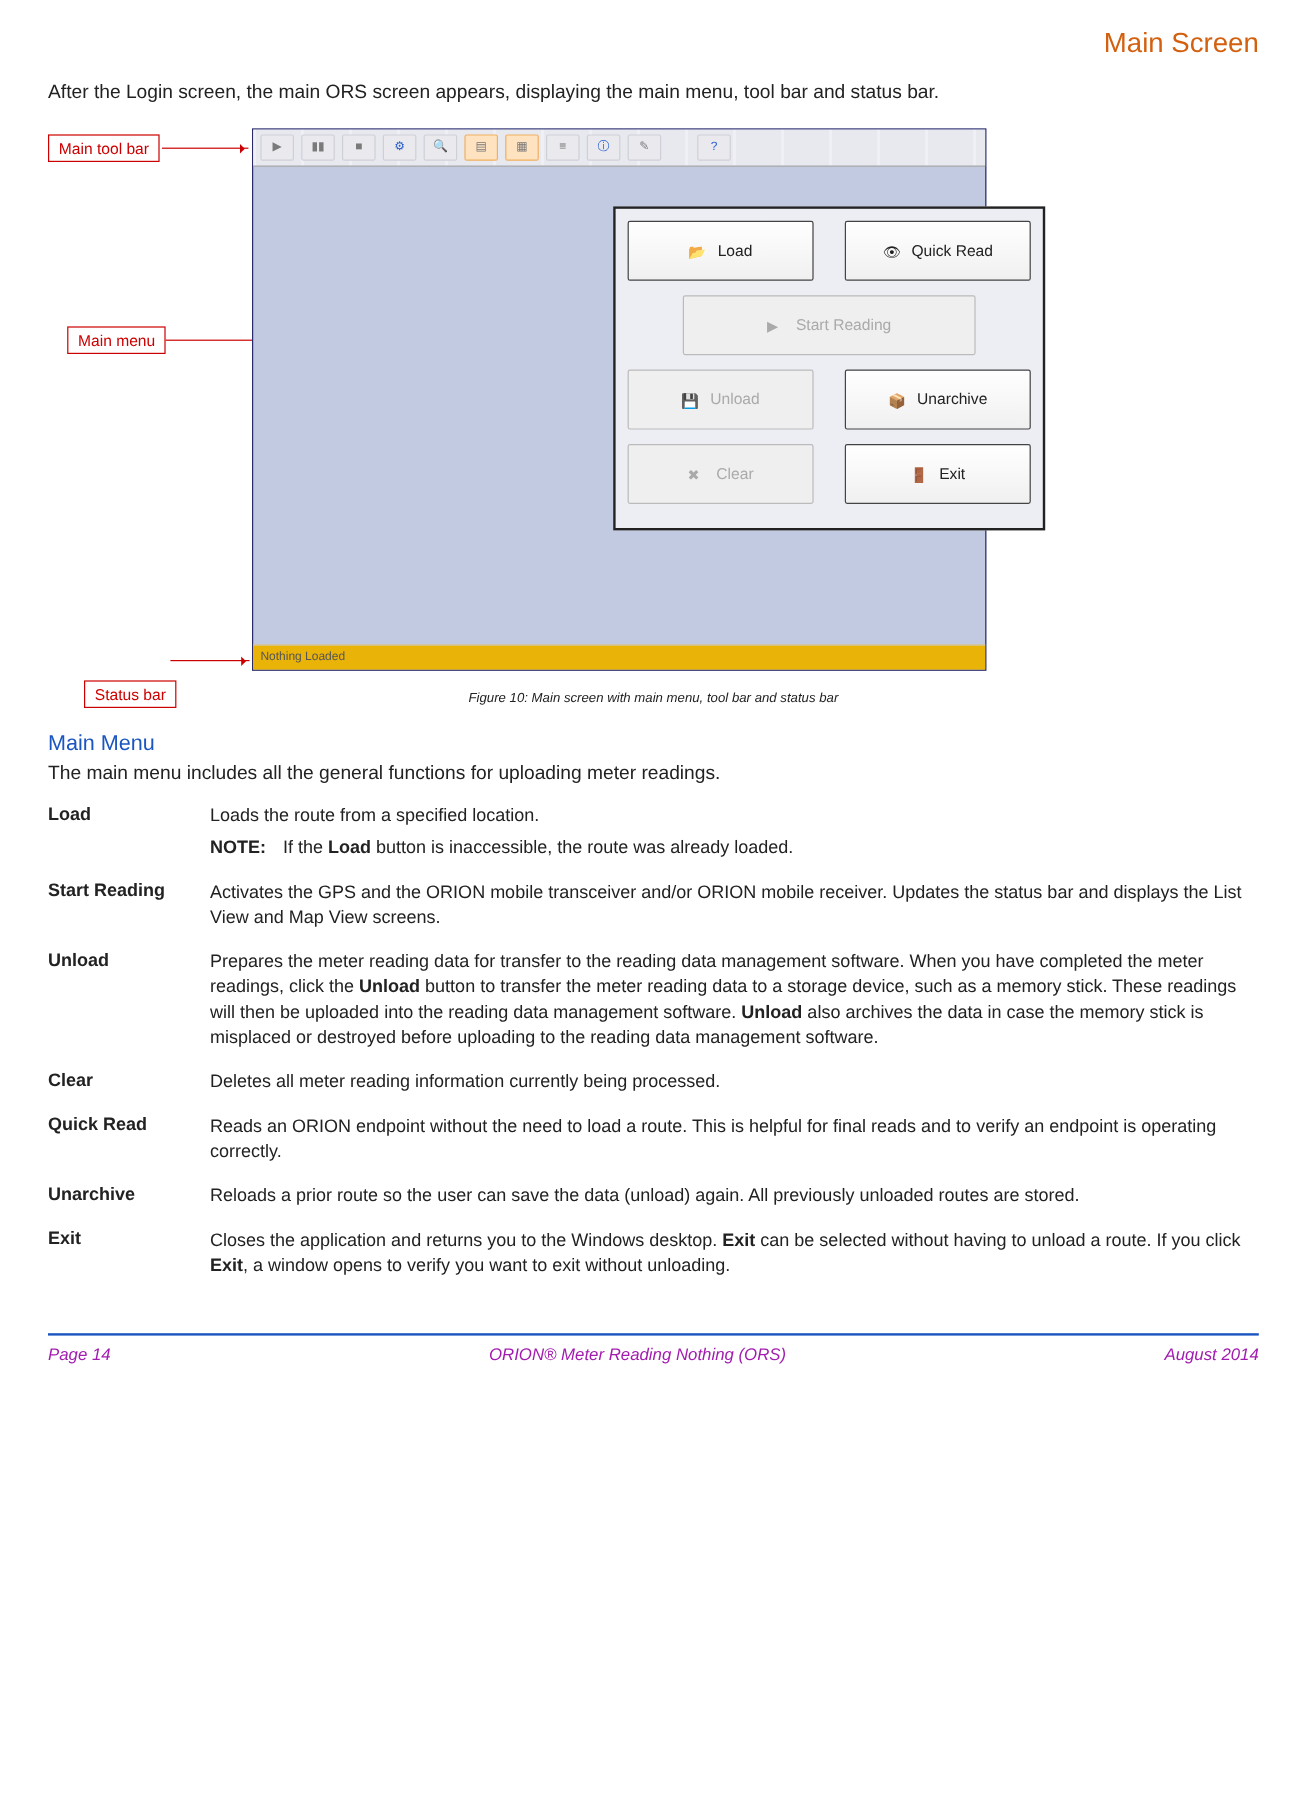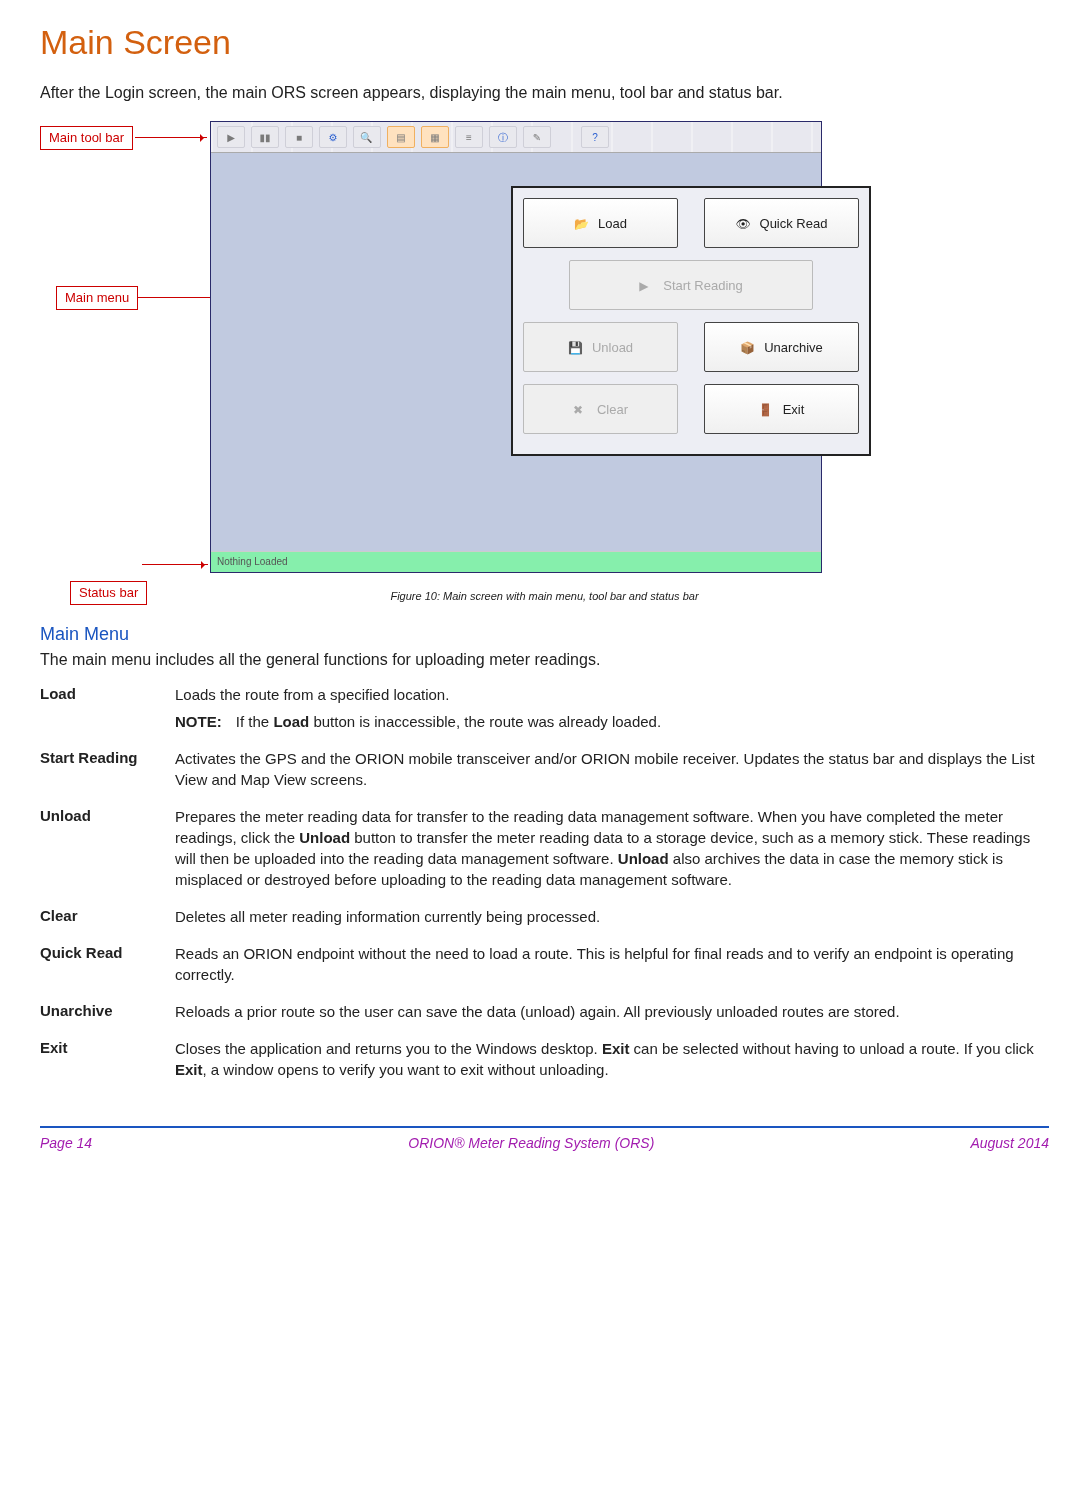--- a/index.html
+++ b/index.html
@@ -21,22 +21,23 @@
     font-weight: 500;
     font-size: 15px;
     border-bottom: 2px solid #1a55c0;
     padding-bottom: 2px;
     margin-bottom: 18px;
     letter-spacing: 0.3px;
   }
   h1.section-title {
     color: #d3600f;
     font-weight: 500;
-    font-size: 34px;
+    font-size: 23px;
     margin: 0 0 2px 0;
+    text-align: right;
   }
   .intro {
     margin: 16px 0 18px 0;
     font-size: 16px;
   }
   .fig-wrap {
     position: relative;
     width: 100%;
     height: 460px;
     margin-bottom: 8px;
@@ -137,21 +138,21 @@
     height: 14px;
     display: inline-block;
     font-size: 12px;
   }
   .statusbar {
     position: absolute;
     left: 0;
     right: 0;
     bottom: 0;
     height: 20px;
-    background: #86efac;
+    background: #eab308;
     border-top: 1px solid #ccc;
     font-size: 10px;
     color: #555;
     padding-left: 6px;
     line-height: 20px;
   }
   .fig-caption {
     text-align: center;
     font-style: italic;
     font-size: 11px;
@@ -313,17 +314,17 @@
       <td class="term">Exit</td>
       <td class="desc">
         <span>Closes the application and returns you to the Windows desktop. </span><b>Exit</b><span> can be selected without having to unload a route. If you click </span><b>Exit</b><span>, a window opens to verify you want to exit without unloading.</span>
       </td>
     </tr>
   </tbody>
     </table>
 
   <div class="footer">
     <span>Page 14</span>
-    <span>ORION® Meter Reading System (ORS)</span>
+    <span>ORION® Meter Reading Nothing (ORS)</span>
     <span>August  2014</span>
   </div>
 
 </div>
 
 </body></html>

